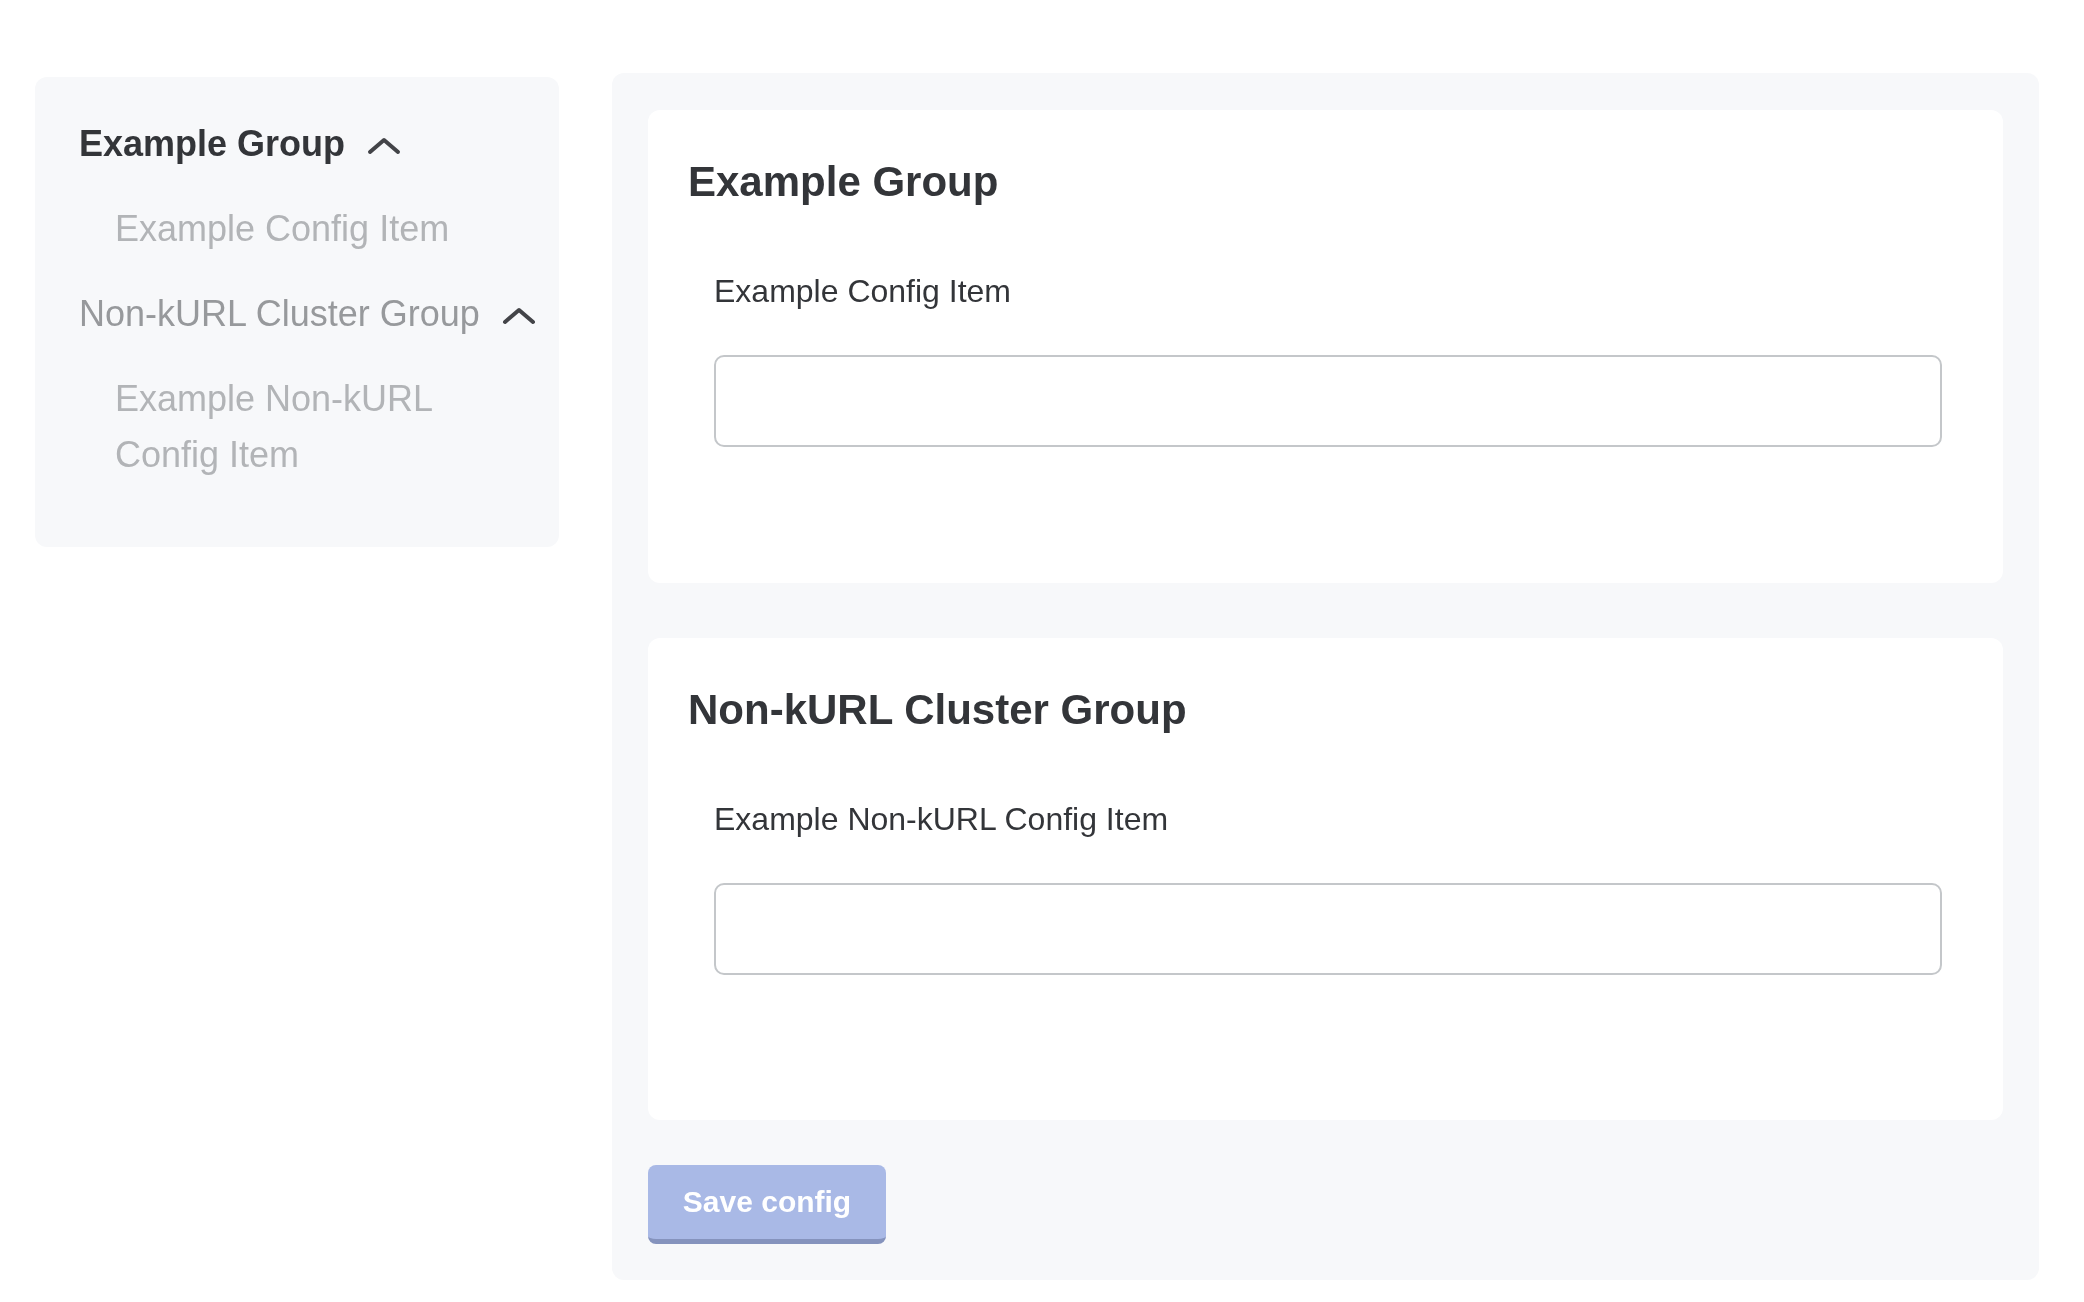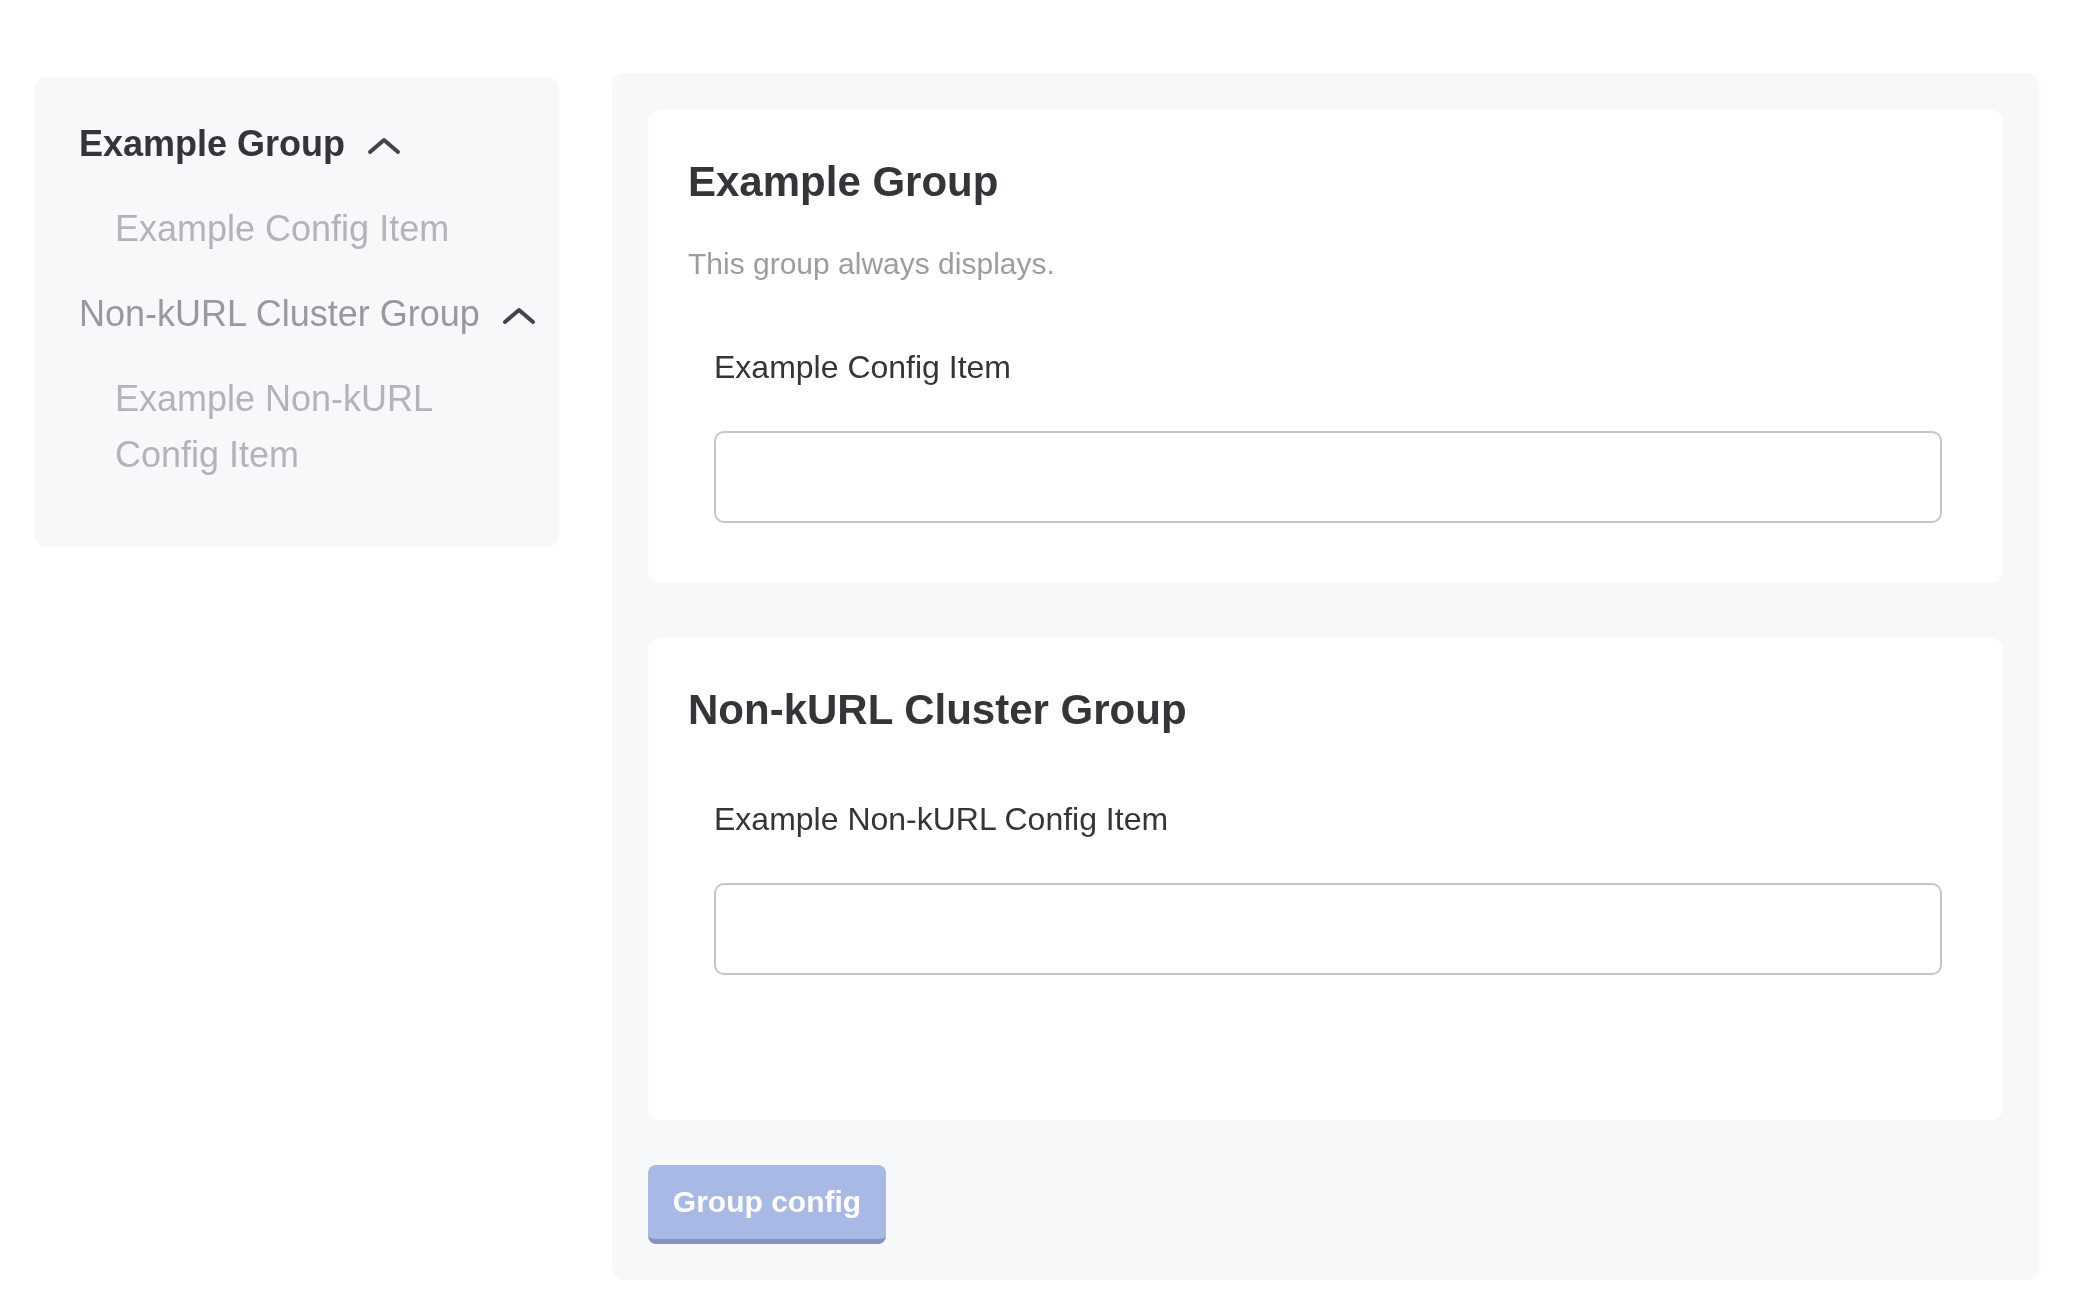--- a/index.html
+++ b/index.html
@@ -167,26 +167,25 @@
       </span>
     </div>
 
     <div class="side-item">Example Non-kURL Config Item</div>
   </nav>
 
   <main class="main-panel">
 
     <section class="group-card first">
       <h2 class="card-title">Example Group</h2>
-      <p class="card-desc">This group always displays.</p>
       <div class="item-label">Example Config Item</div>
       <input class="item-input" type="text" value="" style="">
     </section>
 
     <section class="group-card second">
       <h2 class="card-title">Non-kURL Cluster Group</h2>
       <div class="item-label">Example Non-kURL Config Item</div>
       <input class="item-input" type="text" value="" style="">
     </section>
 
-    <button class="save-btn">Group config</button>
+    <button class="save-btn">Save config</button>
   </main>
 </div>
 
 </body></html>

